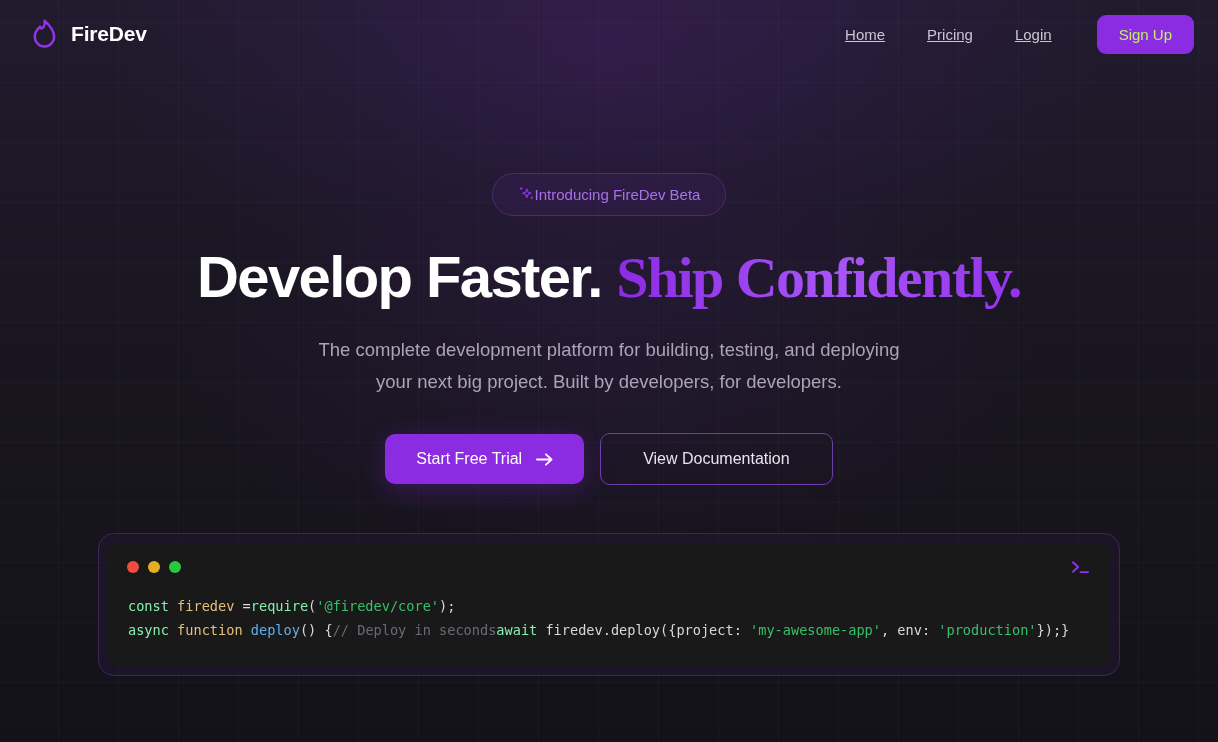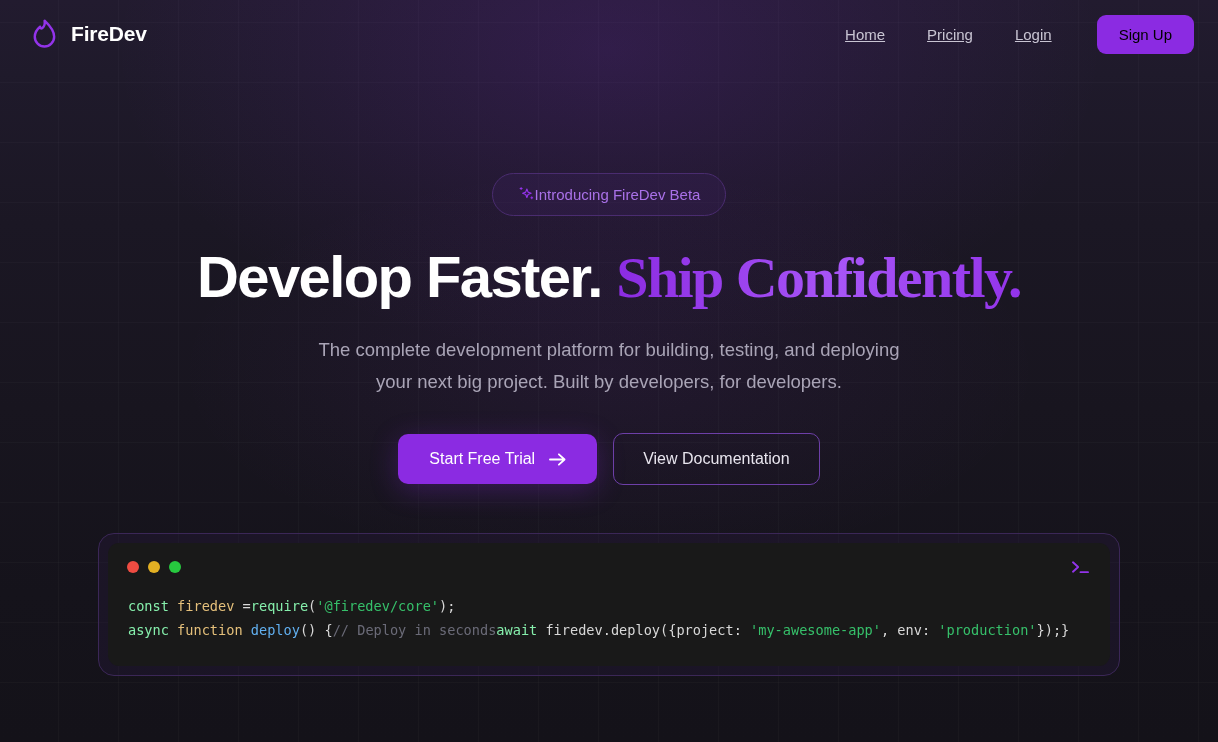--- a/index.html
+++ b/index.html
@@ -60,21 +60,21 @@
   }
   .nav-links { display:flex; align-items:center; gap:0; }
   .nav-link {
     font-size:15px; color:#c9c5d3;
     padding:8px 21px; cursor:pointer;
     white-space:nowrap;
     text-decoration:underline;
   }
   .signup-btn {
     margin-left:24px;
-    background:#8b2be2; color:#000000;
+    background:#8b2be2; color:#bef264;
     font-size:15px;
     padding:11px 22px;
     border-radius:9px;
     border:none; cursor:pointer;
     font-family:"Liberation Sans", sans-serif;
     white-space:nowrap;
   }
 
   
   .hero {
@@ -124,21 +124,21 @@
     padding:16px 31px;
     border:none; border-radius:10px;
     cursor:pointer;
     font-family:"Liberation Sans", sans-serif;
     box-shadow:0 6px 28px rgba(139,43,226,0.28);
   }
   .arrow-icon { width:17px; height:15px; display:block; }
   .btn-secondary {
     background:transparent; color:#e8e5ee;
     font-size:16px;
-    padding:16px 29px;
+    padding:16px 42px;
     border:1px solid #6d3fa8; border-radius:10px;
     cursor:pointer;
     font-family:"Liberation Sans", sans-serif;
   }
 
   
   .terminal-shell {
     position:relative; z-index:4;
     width:1022px;
     margin:48px auto 0;

